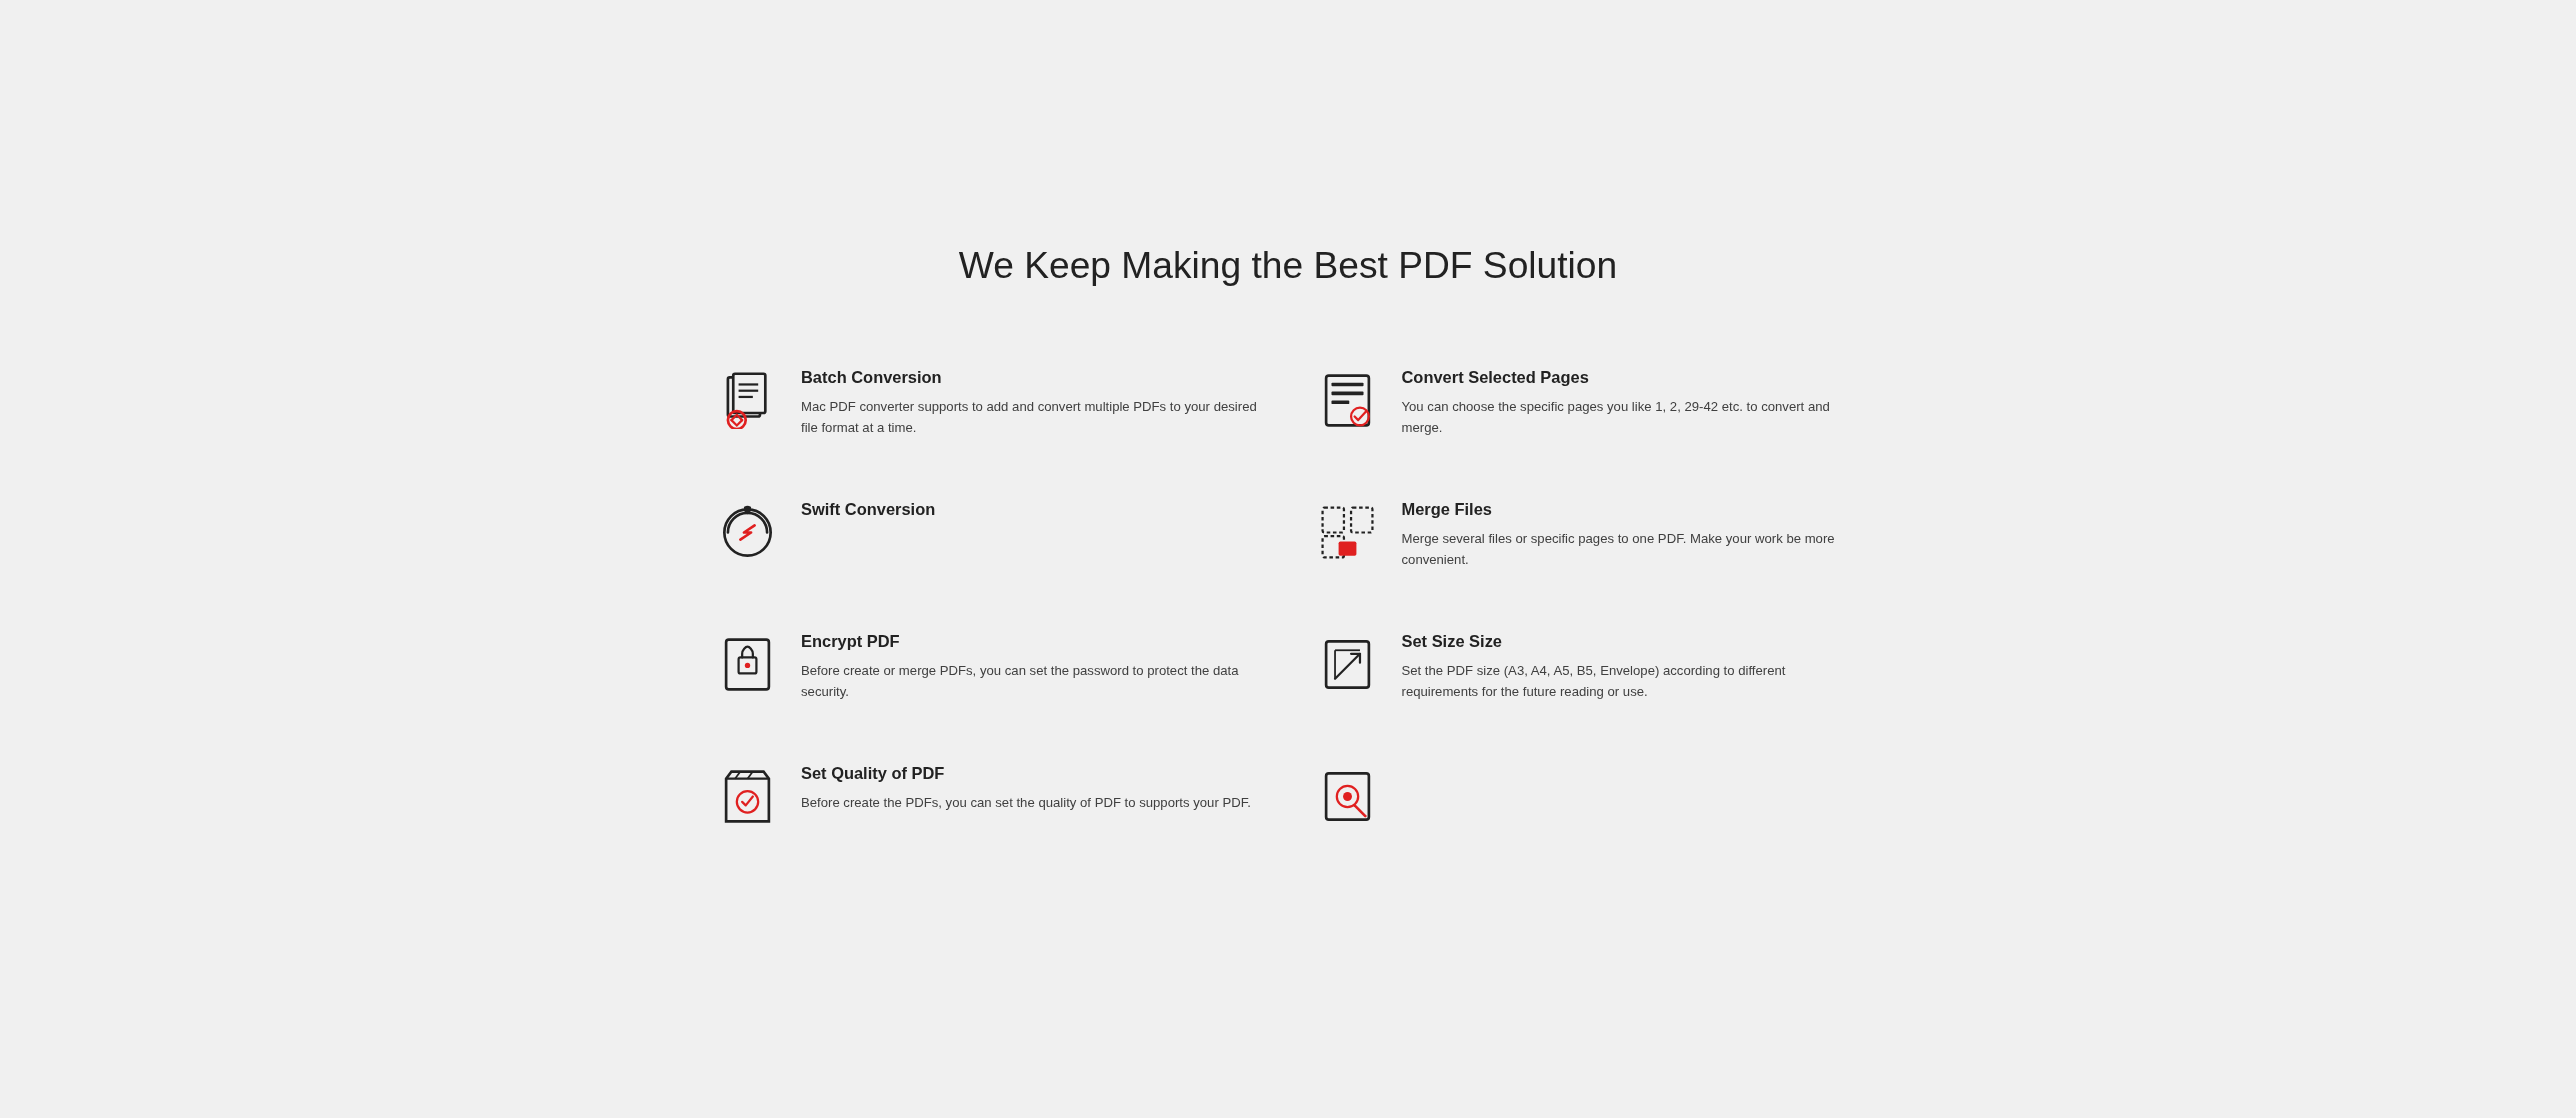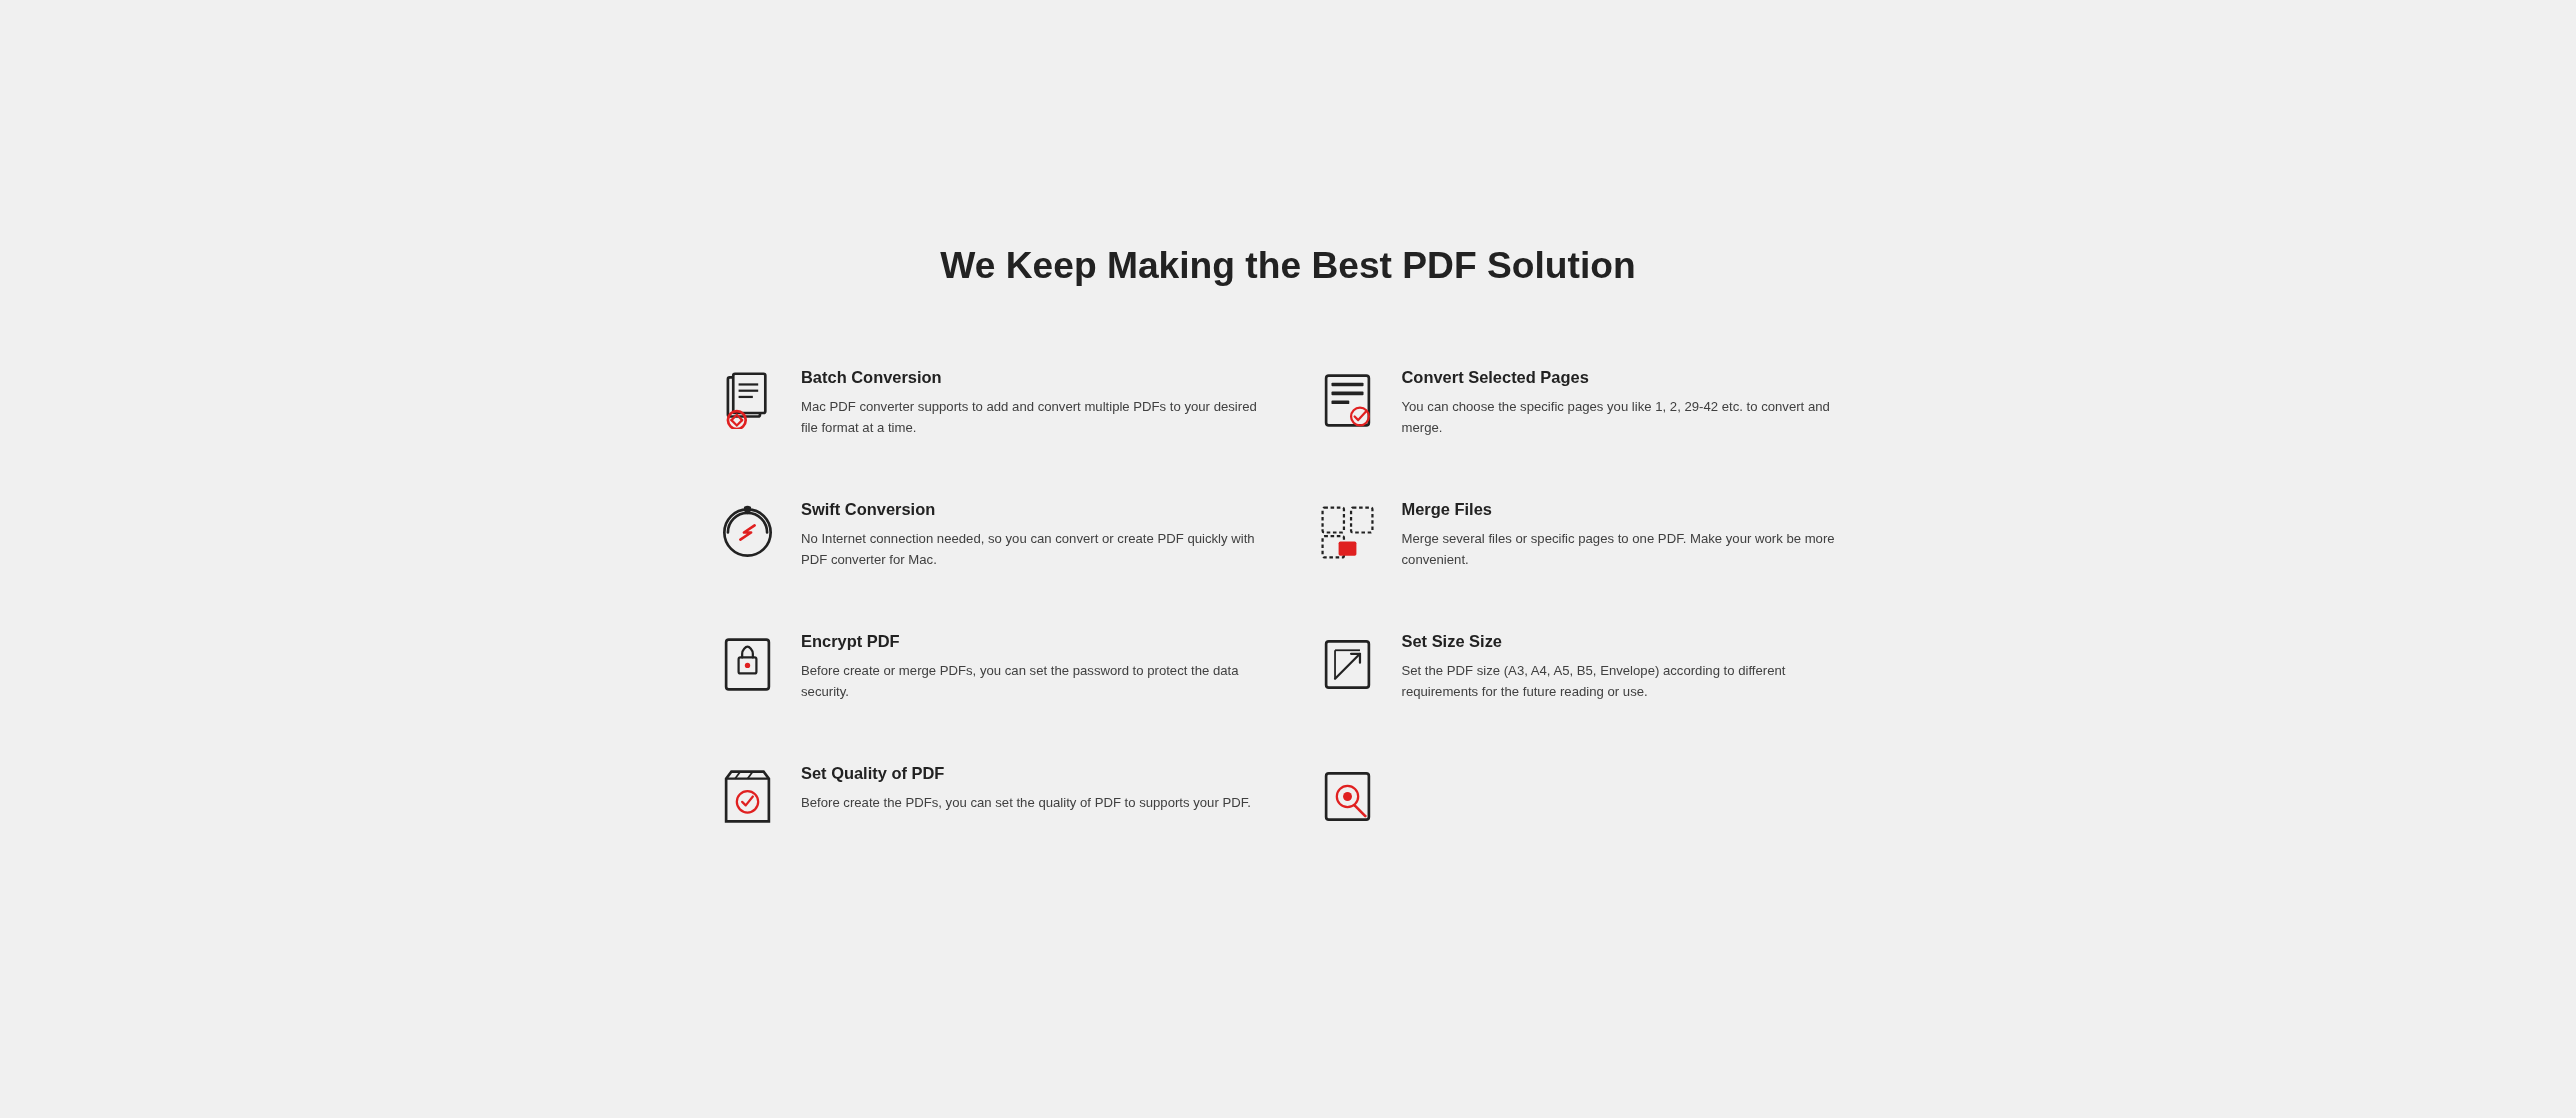--- a/index.html
+++ b/index.html
@@ -13,21 +13,21 @@
       justify-content: center;
     }
     .page-wrapper {
       width: 100%;
       max-width: 1291px;
       padding: 54px 72px 72px;
     }
     .page-title {
       text-align: center;
       font-size: 2.6rem;
-      font-weight: 700;
+      font-weight: 400;
       color: #222;
       margin-bottom: 54px;
     }
     .features-grid {
       display: grid;
       grid-template-columns: 1fr 1fr;
       gap: 8px 54px;
     }
     .feature-item {
       display: flex;
@@ -110,21 +110,20 @@
     <circle cx="32" cy="32" r="26" stroke="#222" stroke-width="3" fill="none"></circle>
     <path d="M32 10 A22 22 0 0 1 54 32" stroke="#222" stroke-width="3" fill="none" stroke-linecap="round"></path>
     <path d="M32 10 A22 22 0 0 0 10 32" stroke="#222" stroke-width="3" fill="none" stroke-linecap="round"></path>
     <path d="M40 24 L28 32 L36 32 L24 40" stroke="#e02020" stroke-width="3" fill="none" stroke-linecap="round" stroke-linejoin="round"></path>
     <circle cx="32" cy="6" r="4" fill="#222"></circle>
     <path d="M28 4 L36 4" stroke="#222" stroke-width="2"></path>
   </svg>
         </div>
         <div class="feature-content">
           <div class="feature-title">Swift Conversion</div>
-          <div class="feature-desc">No Internet connection needed, so you can convert or create PDF quickly with PDF converter for Mac.</div>
         </div>
       </div>
       <div class="feature-item">
         <div class="feature-icon">
           <svg viewBox="0 0 64 64" fill="none" xmlns="http://www.w3.org/2000/svg">
     <rect x="4" y="4" width="24" height="28" rx="2" stroke="#222" stroke-width="2.5" fill="none" stroke-dasharray="4 3"></rect>
     <rect x="4" y="36" width="24" height="24" rx="2" stroke="#222" stroke-width="2.5" fill="none" stroke-dasharray="4 3"></rect>
     <rect x="36" y="4" width="24" height="28" rx="2" stroke="#222" stroke-width="2.5" fill="none" stroke-dasharray="4 3"></rect>
     <rect x="22" y="42" width="20" height="16" rx="2" fill="#e02020"></rect>
   </svg>

